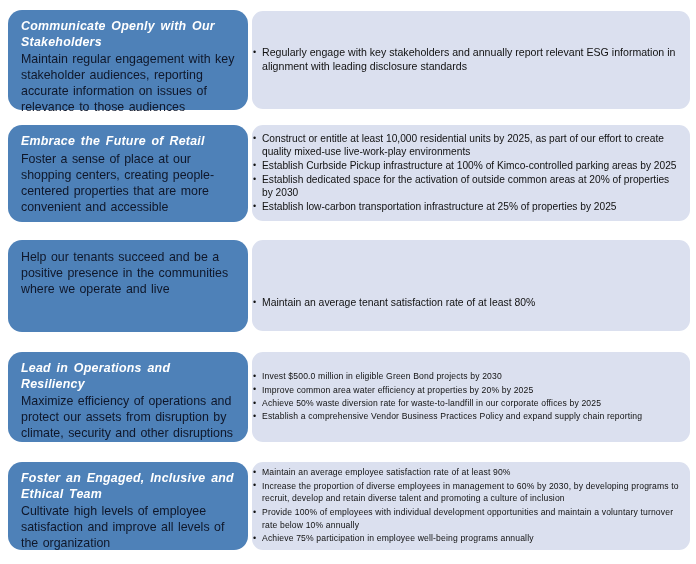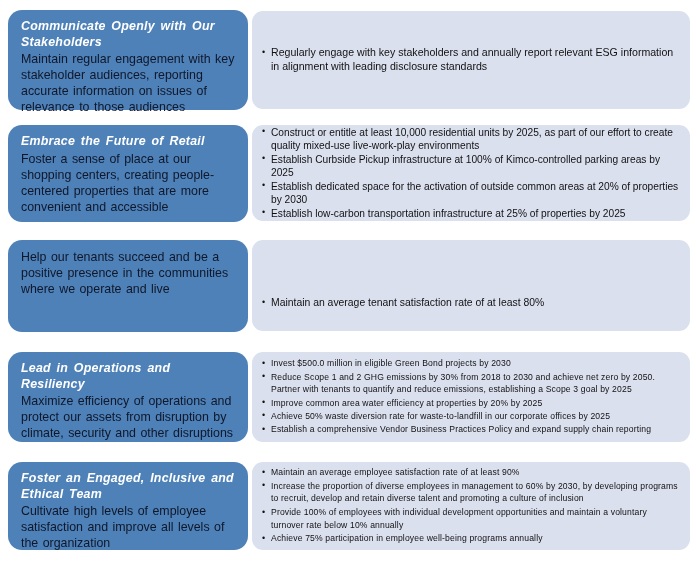--- a/index.html
+++ b/index.html
@@ -61,21 +61,21 @@
   }
 
   .goal-box {
     position: absolute;
     left: 252px;
     top: 0;
     width: 438px;
     box-sizing: border-box;
     background: #dbe0ef;
     border-radius: 11px;
-    padding: 6px 10px 6px 10px;
+    padding: 6px 10px 6px 1px;
     color: #1c1c1c;
     display: flex;
     flex-direction: column;
     justify-content: center;
   }
 
   .goal-list {
     list-style: none;
     margin: 0;
     padding: 0;
@@ -170,21 +170,20 @@
   </section>
 
   <section class="row size-d" id="row-3">
     <div class="pillar-box">
       <div class="pillar-title">Lead in Operations and Resiliency</div>
       <div class="pillar-desc">Maximize efficiency of operations and protect our assets from disruption by climate, security and other disruptions</div>
     </div>
     <div class="goal-box">
       <ul class="goal-list">
         <li>Invest $500.0 million in eligible Green Bond projects by 2030</li>
-        <li>Reduce Scope 1 and 2 GHG emissions by 30% from 2018 to 2030 and achieve net zero by 2050. Partner with tenants to quantify and reduce emissions, establishing a Scope 3 goal by 2025</li>
         <li>Improve common area water efficiency at properties by 20% by 2025</li>
         <li>Achieve 50% waste diversion rate for waste-to-landfill in our corporate offices by 2025</li>
         <li>Establish a comprehensive Vendor Business Practices Policy and expand supply chain reporting</li>
       </ul>
     </div>
   </section>
 
   <section class="row size-e" id="row-4">
     <div class="pillar-box">
       <div class="pillar-title">Foster an Engaged, Inclusive and Ethical Team</div>

